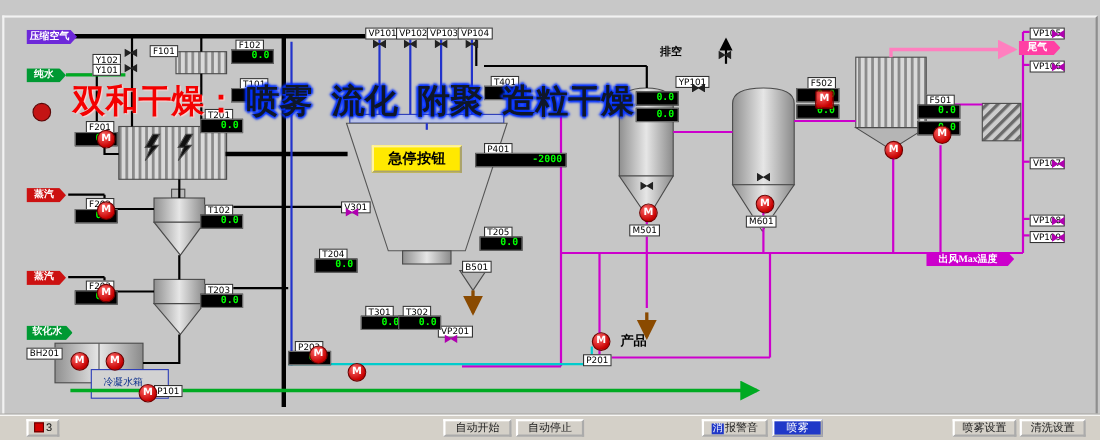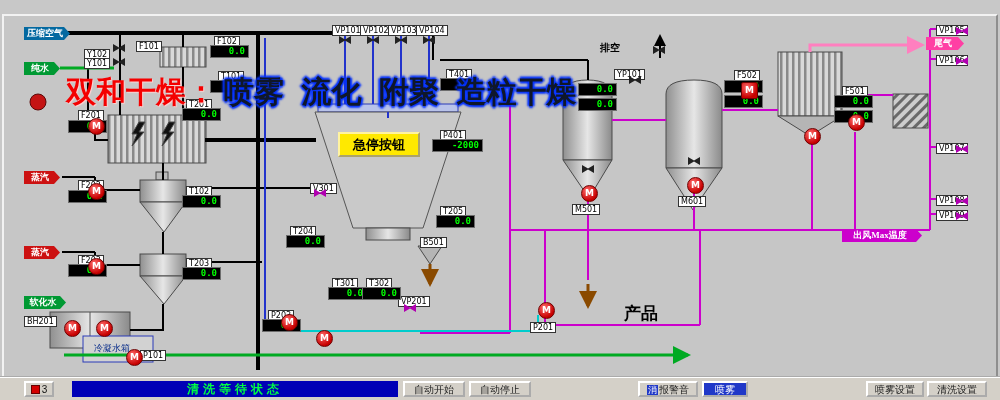--- a/index.html
+++ b/index.html
@@ -192,21 +192,21 @@
     <g stroke="#ff7fbf" stroke-width="3" fill="none">
       <path d="M810,52 V45 H922" marker-end="url(#arrP)"></path>
     </g>
     <g stroke="#8a4a00" stroke-width="3" fill="none">
       <path d="M430,264 V284" marker-end="url(#arrB)"></path>
       <path d="M588,284 V306" marker-end="url(#arrB)"></path>
     </g>
   </svg>
 
   <div id="dyn">
-      <div class="ftag" style="left: 24px; top: 27px; width: 46px; background: #0369a1;">压缩空气</div>
+      <div class="ftag" style="left: 24px; top: 27px; width: 46px; background: #6d28d9;">压缩空气</div>
       <div class="ftag" style="left: 24px; top: 62px; width: 36px; background: rgb(0, 153, 51);">纯水</div>
       <div class="ftag" style="left: 24px; top: 171px; width: 36px; background: rgb(204, 17, 17);">蒸汽</div>
       <div class="ftag" style="left: 24px; top: 246px; width: 36px; background: rgb(204, 17, 17);">蒸汽</div>
       <div class="ftag" style="left: 24px; top: 296px; width: 42px; background: rgb(0, 153, 51);">软化水</div>
       <div class="ftag" style="left: 926px; top: 37px; width: 38px; background: rgb(255, 63, 164);">尾气</div>
       <div class="ftag" style="left: 842px; top: 229px; width: 80px; background: rgb(204, 0, 204); font-family: Liberation Serif, serif;">出风Max温度</div>
       <div class="ilabel" style="left: 84px; top: 49px;">Y102</div>
       <div class="ilabel" style="left: 136px; top: 41px;">F101</div>
       <div class="ilabel" style="left: 84px; top: 58px;">Y101</div>
       <div class="ilabel" style="left: 214px; top: 36px;">F102</div>
@@ -242,21 +242,21 @@
       <div class="ilabel" style="left: 936px; top: 25px;">VP105</div>
       <div class="ilabel" style="left: 936px; top: 55px;">VP106</div>
       <div class="ilabel" style="left: 936px; top: 143px;">VP107</div>
       <div class="ilabel" style="left: 936px; top: 195px;">VP108</div>
       <div class="ilabel" style="left: 936px; top: 210px;">VP109</div>
       <div class="disp" style="left: 210px; top: 45px;">0.0</div>
       <div class="disp" style="left: 210px; top: 80px;">0.0</div>
       <div class="disp" style="left: 182px; top: 108px;">0.0</div>
       <div class="disp" style="left: 68px; top: 120px;">0.0</div>
       <div class="disp" style="left: 440px; top: 78px;">0.0</div>
-      <div class="disp" style="left: 432px; top: 139px; width: 46px;">-2000</div>
+      <div class="disp" style="left: 432px; top: 139px; width: 46px; padding-left: 32px;">-2000</div>
       <div class="disp" style="left: 182px; top: 195px;">0.0</div>
       <div class="disp" style="left: 68px; top: 190px;">0.0</div>
       <div class="disp" style="left: 182px; top: 267px;">0.0</div>
       <div class="disp" style="left: 68px; top: 264px;">0.0</div>
       <div class="disp" style="left: 286px; top: 235px;">0.0</div>
       <div class="disp" style="left: 436px; top: 215px;">0.0</div>
       <div class="disp" style="left: 328px; top: 287px;">0.0</div>
       <div class="disp" style="left: 362px; top: 287px;">0.0</div>
       <div class="disp" style="left: 262px; top: 319px;">0.0</div>
       <div class="disp" style="left: 578px; top: 83px;">0.0</div>
@@ -289,36 +289,35 @@
       <div class="valve" style="left: 956px; top: 197px; background: rgb(176, 0, 176);"></div>
       <div class="valve" style="left: 956px; top: 212px; background: rgb(176, 0, 176);"></div>
       <div class="valve" style="left: 629px; top: 76px; background: rgb(34, 34, 34);"></div>
       <div class="valve" style="left: 314px; top: 189px; background: rgb(176, 0, 176);"></div>
       <div class="valve" style="left: 404px; top: 304px; background: rgb(176, 0, 176);"></div>
       <div class="valve" style="left: 582px; top: 165px; background: rgb(34, 34, 34);"></div>
       <div class="valve" style="left: 688px; top: 157px; background: rgb(34, 34, 34);"></div>
       <div class="valve" style="left: 113px; top: 44px; background: rgb(34, 34, 34);"></div>
       <div class="valve" style="left: 113px; top: 58px; background: rgb(34, 34, 34);"></div>
       <div class="valve" style="left: 653px; top: 46px; background: rgb(34, 34, 34);"></div>
-      <div class="dtext" style="left: 624px; top: 304px; font-size: 17px; color: rgb(0, 0, 0); font-weight: bold;">产品</div>
+      <div class="dtext" style="left: 564px; top: 304px; font-size: 12px; color: rgb(0, 0, 0); font-weight: bold;">产品</div>
       <div class="dtext" style="left: 600px; top: 42px; font-size: 10px; color: rgb(0, 0, 0); font-weight: bold;">排空</div>
       <div class="dtext" style="left: 94px; top: 344px; font-size: 9px; color: rgb(10, 46, 138);">冷凝水箱</div>
     </div>
 
   <div class="watermark">
     <span class="wm-a">双和干燥：</span><span class="wm-b">喷雾 流化 附聚 造粒干燥</span>
   </div>
 
   <button class="estop">急停按钮</button>
 
   <div class="statusbar" id="sb">
     <button class="sb-counter">
       <span class="sb-cicon"></span><span>3</span>
     </button>
-    <div class="statusmsg">清洗等待状态</div>
   <button class="btn" style="left: 403px; width: 62px;"><span>自动开始</span></button>
       <button class="btn" style="left: 469px; width: 62px;"><span>自动停止</span></button>
       <button class="btn" style="left: 638px; width: 60px;"><span class="chip">消</span><span>报警音</span></button>
       <button class="btn" style="left: 702px; width: 46px; background: rgb(32, 56, 200); color: rgb(255, 255, 255);"><span>喷雾</span></button>
       <button class="btn" style="left: 762px; width: 54px; background: rgb(0, 180, 0); color: rgb(7, 56, 7); margin-top: 40px;"><span>CIP</span></button>
       <button class="btn" style="left: 866px; width: 58px;"><span>喷雾设置</span></button>
       <button class="btn" style="left: 927px; width: 60px;"><span>清洗设置</span></button>
     </div>
 
 </div>

